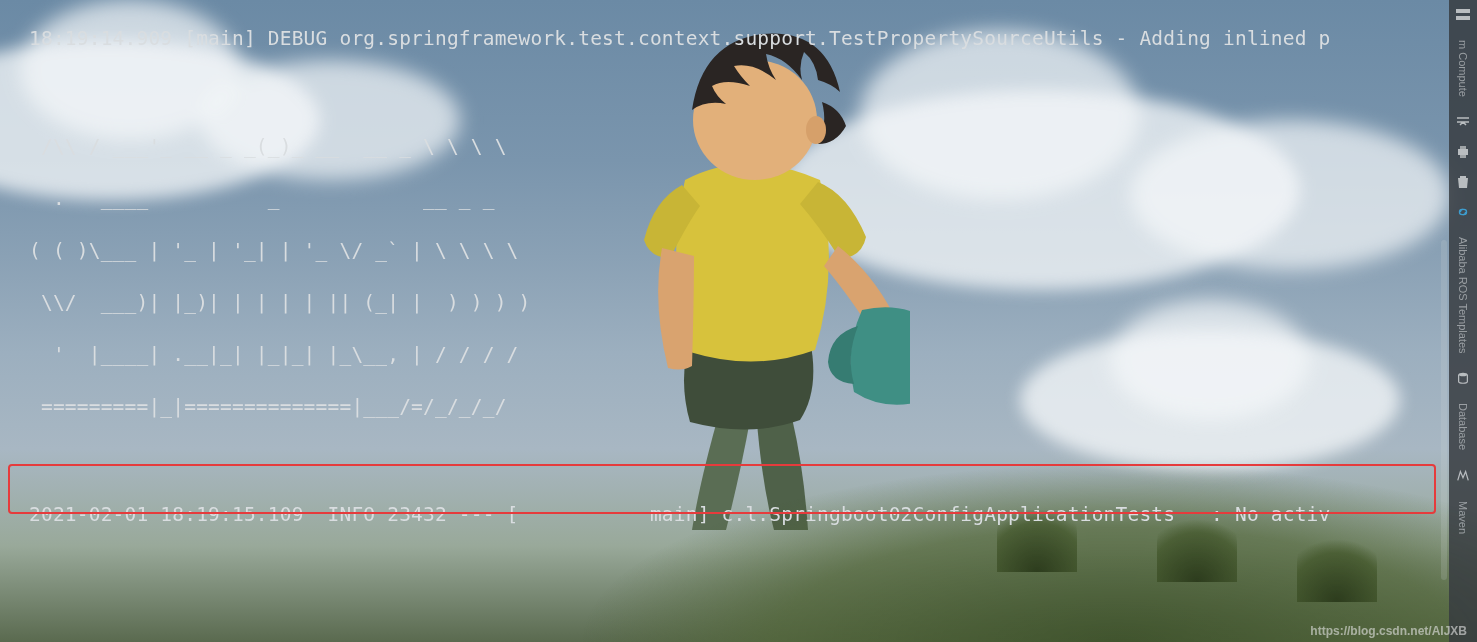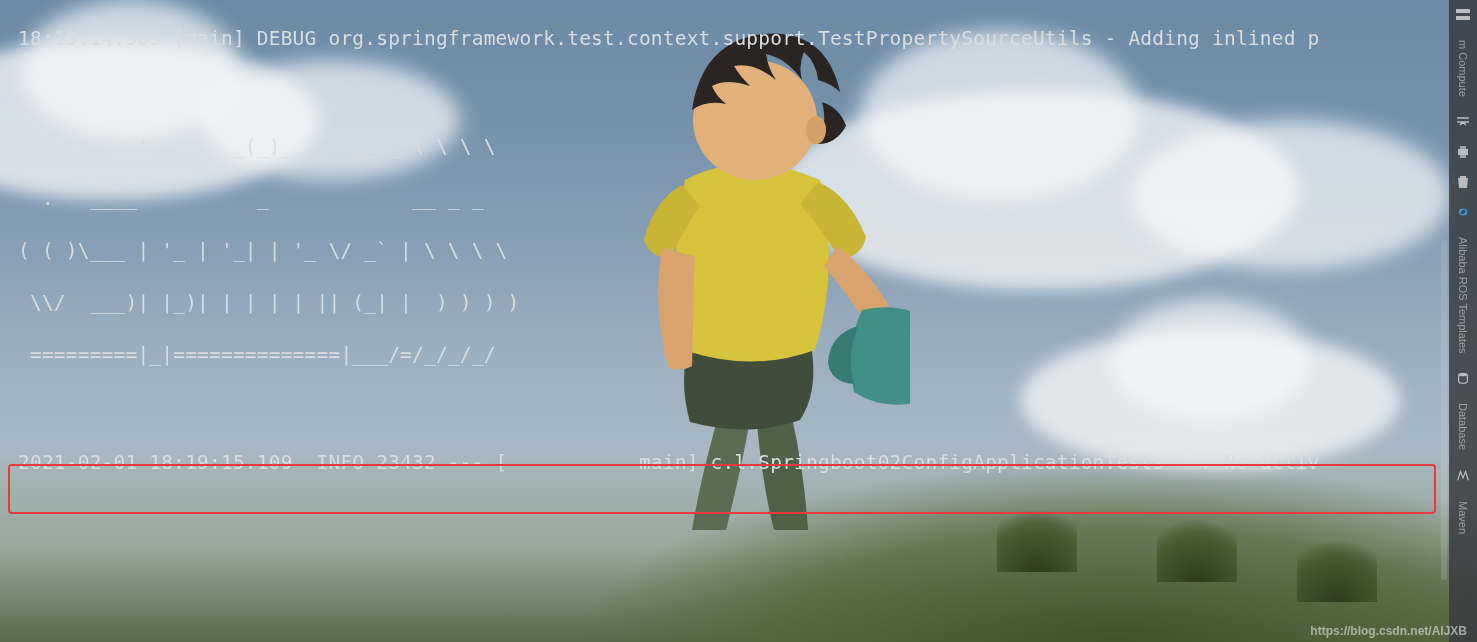--- a/index.html
+++ b/index.html
@@ -100,21 +100,21 @@
       z-index: 2;
       padding: 0 0 0 18px;
       color: #d9dde0;
       font-size: 19.5px;
       line-height: 26px;
       white-space: pre;
       letter-spacing: 0.2px;
       mix-blend-mode: normal;
       overflow: hidden;
     }
-    .console .line { display: block; }
+    .console .line { display: block; margin-left: 11px; }
     .console .spacer-big { height: 30px; }
 
     .highlight-box {
       position: absolute;
       left: 8px;
       top: 464px;
       width: 1428px;
       height: 50px;
       border: 2.5px solid #e63b3c;
       border-radius: 4px;
@@ -191,20 +191,21 @@
   <div class="grass-tuft g3"></div>
 </div>
 
 <div class="console">
 <span class="line">18:19:14.909 [main] DEBUG org.springframework.test.context.support.TestPropertySourceUtils - Adding inlined p</span>
 <div class="spacer-big"></div>
 <span class="line"> /\\ / ___'_ __ _ _(_)_ __  __ _ \ \ \ \</span>
 <span class="line">  .   ____          _            __ _ _</span>
 <span class="line">( ( )\___ | '_ | '_| | '_ \/ _` | \ \ \ \</span>
 <span class="line"> \\/  ___)| |_)| | | | | || (_| |  ) ) ) )</span>
+<span class="line">  '  |____| .__|_| |_|_| |_\__, | / / / /</span>
 <span class="line"> =========|_|==============|___/=/_/_/_/</span>
 <div class="spacer-big"></div>
 <span class="line">2021-02-01 18:19:15.109  INFO 23432 --- [           main] c.l.Springboot02ConfigApplicationTests   : No activ</span>
 
 
 
 
 
 
 

